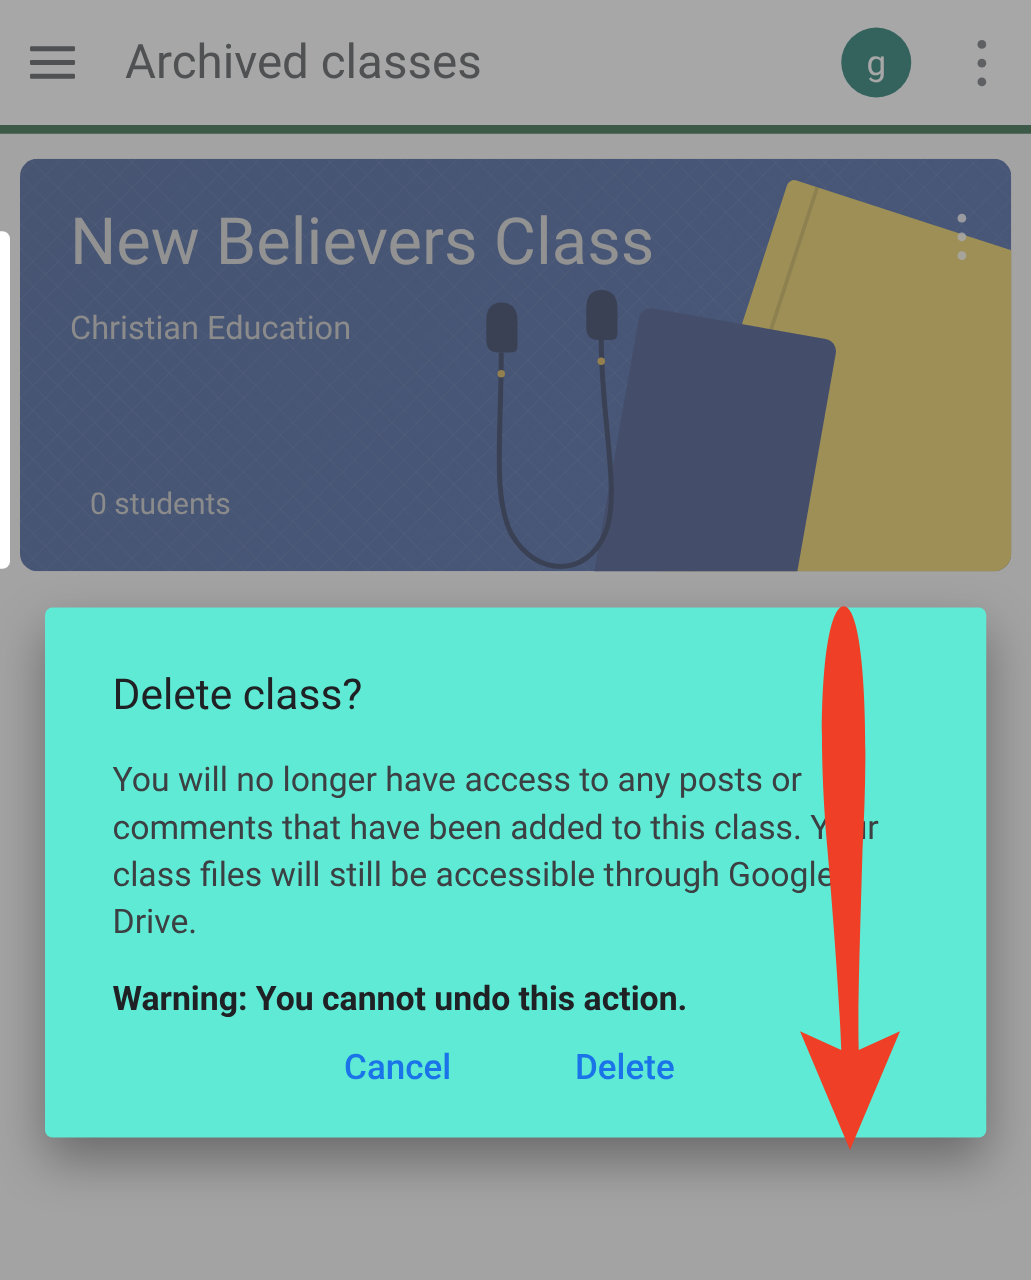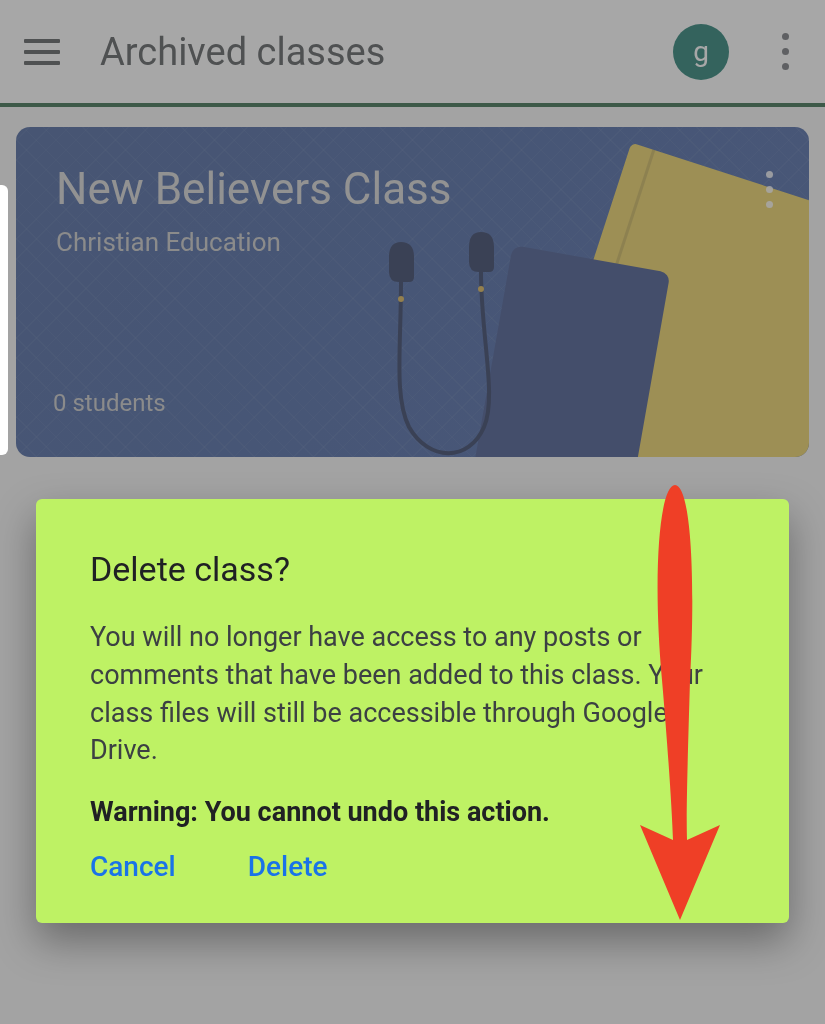--- a/index.html
+++ b/index.html
@@ -14,21 +14,21 @@
     .page {
       width: 100%;
       height: 100%;
       position: relative;
     }
     .header {
       display: flex;
       align-items: center;
       padding: 20px 24px;
       background: #fff;
-      border-bottom: 4px solid #14532d;
+      border-bottom: 7px solid #14532d;
       height: 107px;
     }
     .menu-icon {
       width: 40px;
       height: 40px;
       display: flex;
       flex-direction: column;
       justify-content: center;
       gap: 7px;
       margin-right: 36px;
@@ -83,36 +83,36 @@
       height: 330px;
       background: linear-gradient(135deg, #2a4a8c 0%, #2e4f99 100%);
       background-image:
         repeating-linear-gradient(45deg, rgba(255,255,255,0.04) 0, rgba(255,255,255,0.04) 1px, transparent 1px, transparent 14px),
         repeating-linear-gradient(-45deg, rgba(255,255,255,0.04) 0, rgba(255,255,255,0.04) 1px, transparent 1px, transparent 14px),
         linear-gradient(135deg, #2a4a8c 0%, #2e4f99 100%);
       padding: 36px 40px;
       color: #dcdcdc;
     }
     .class-title {
-      font-size: 44px;
+      font-size: 52px;
       font-weight: 400;
       color: #d0d0d0;
-      margin-bottom: 12px;
+      margin-bottom: 24px;
     }
     .class-subtitle {
       font-size: 26px;
       color: #c0c0c0;
       margin-bottom: 76px;
     }
     .class-count {
       font-size: 24px;
       color: #c0c0c0;
       position: absolute;
       bottom: 40px;
-      left: 37px;
+      left: 56px;
     }
     .card-more-icon {
       position: absolute;
       top: 44px;
       right: 36px;
       display: flex;
       flex-direction: column;
       gap: 8px;
       cursor: pointer;
     }
@@ -169,22 +169,22 @@
       top: 185px;
       width: 8px;
       height: 270px;
       background: #fff;
       border-radius: 0 6px 6px 0;
     }
     .dialog {
       position: absolute;
       left: 36px;
       right: 36px;
-      top: 499px;
-      background: #bef264;
+      top: 486px;
+      background: #5eead4;
       border-radius: 6px;
       padding: 50px 54px 40px;
       box-shadow: 0 18px 40px rgba(0,0,0,0.35);
     }
     .dialog-title {
       font-size: 34px;
       color: #202124;
       font-weight: 400;
       margin-bottom: 30px;
     }
@@ -195,22 +195,22 @@
       margin-bottom: 26px;
     }
     .dialog-warning {
       font-size: 27px;
       font-weight: 700;
       color: #202124;
       margin-bottom: 22px;
     }
     .dialog-actions {
       display: flex;
-      justify-content: flex-start;
-      gap: 72px;
+      justify-content: center;
+      gap: 99px;
       padding-right: 10px;
     }
     .dialog-btn {
       background: none;
       border: none;
       font-size: 28px;
       font-weight: 500;
       color: #1a73e8;
       cursor: pointer;
       font-family: inherit;

